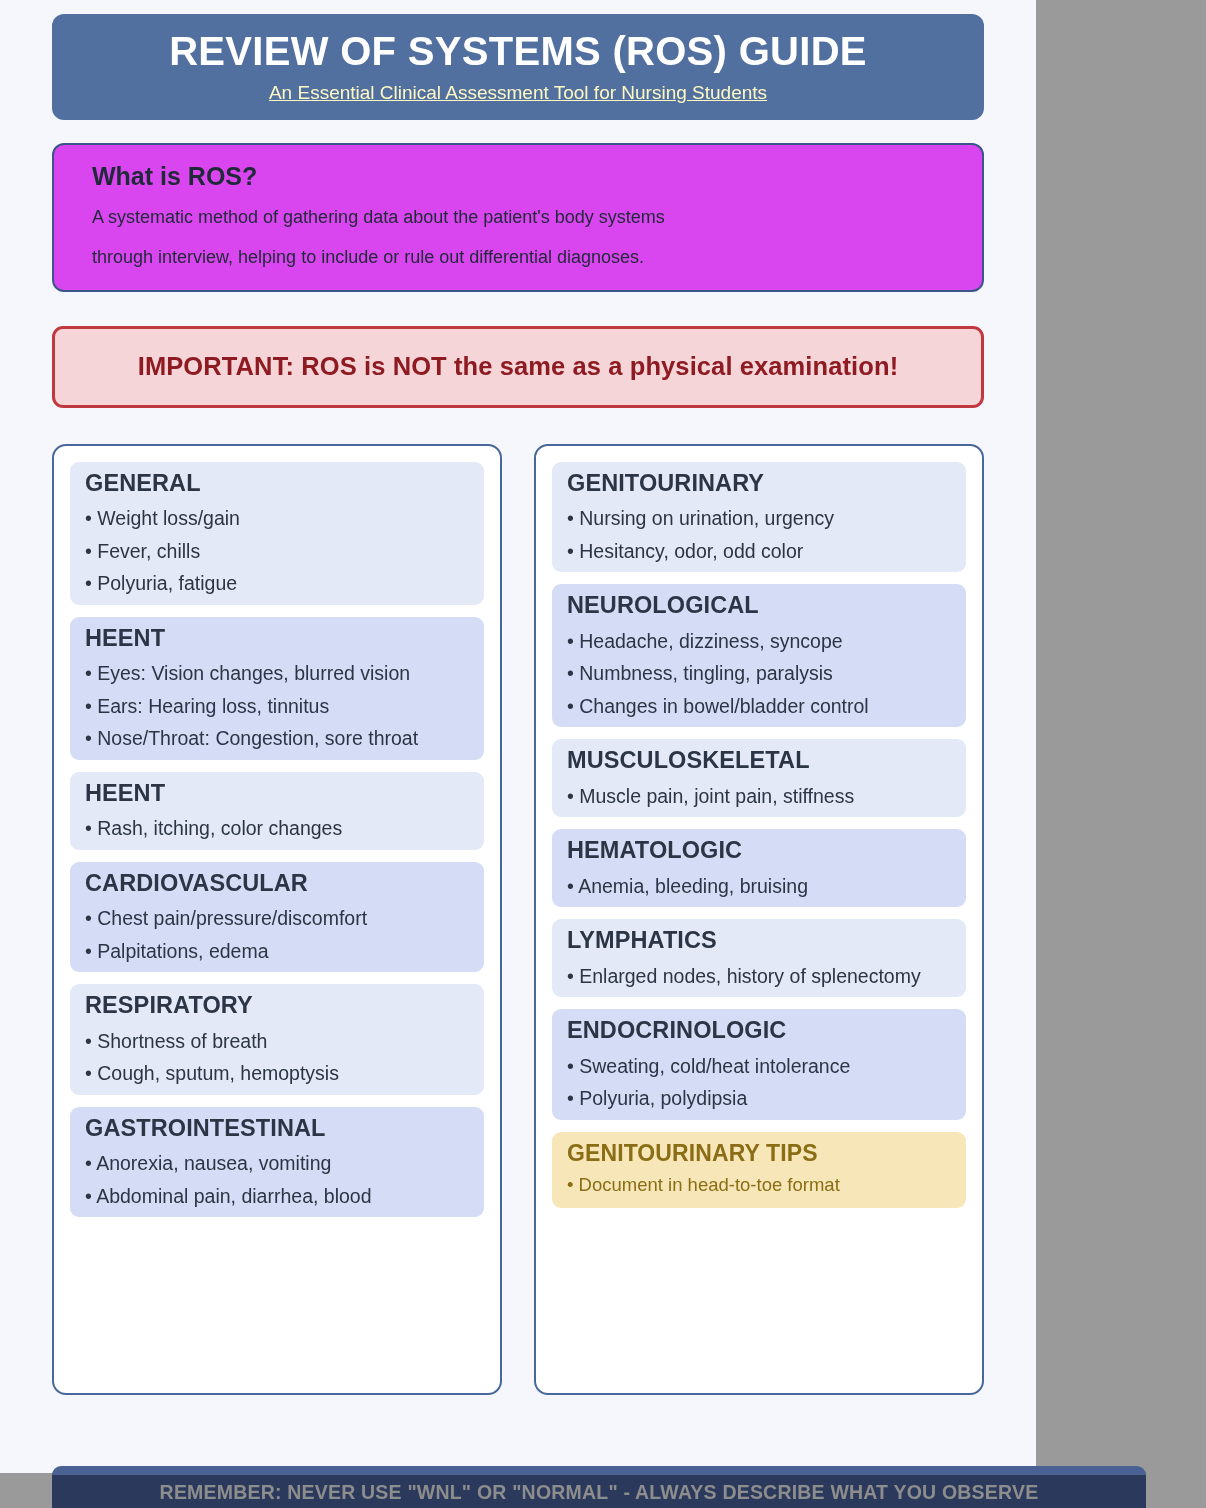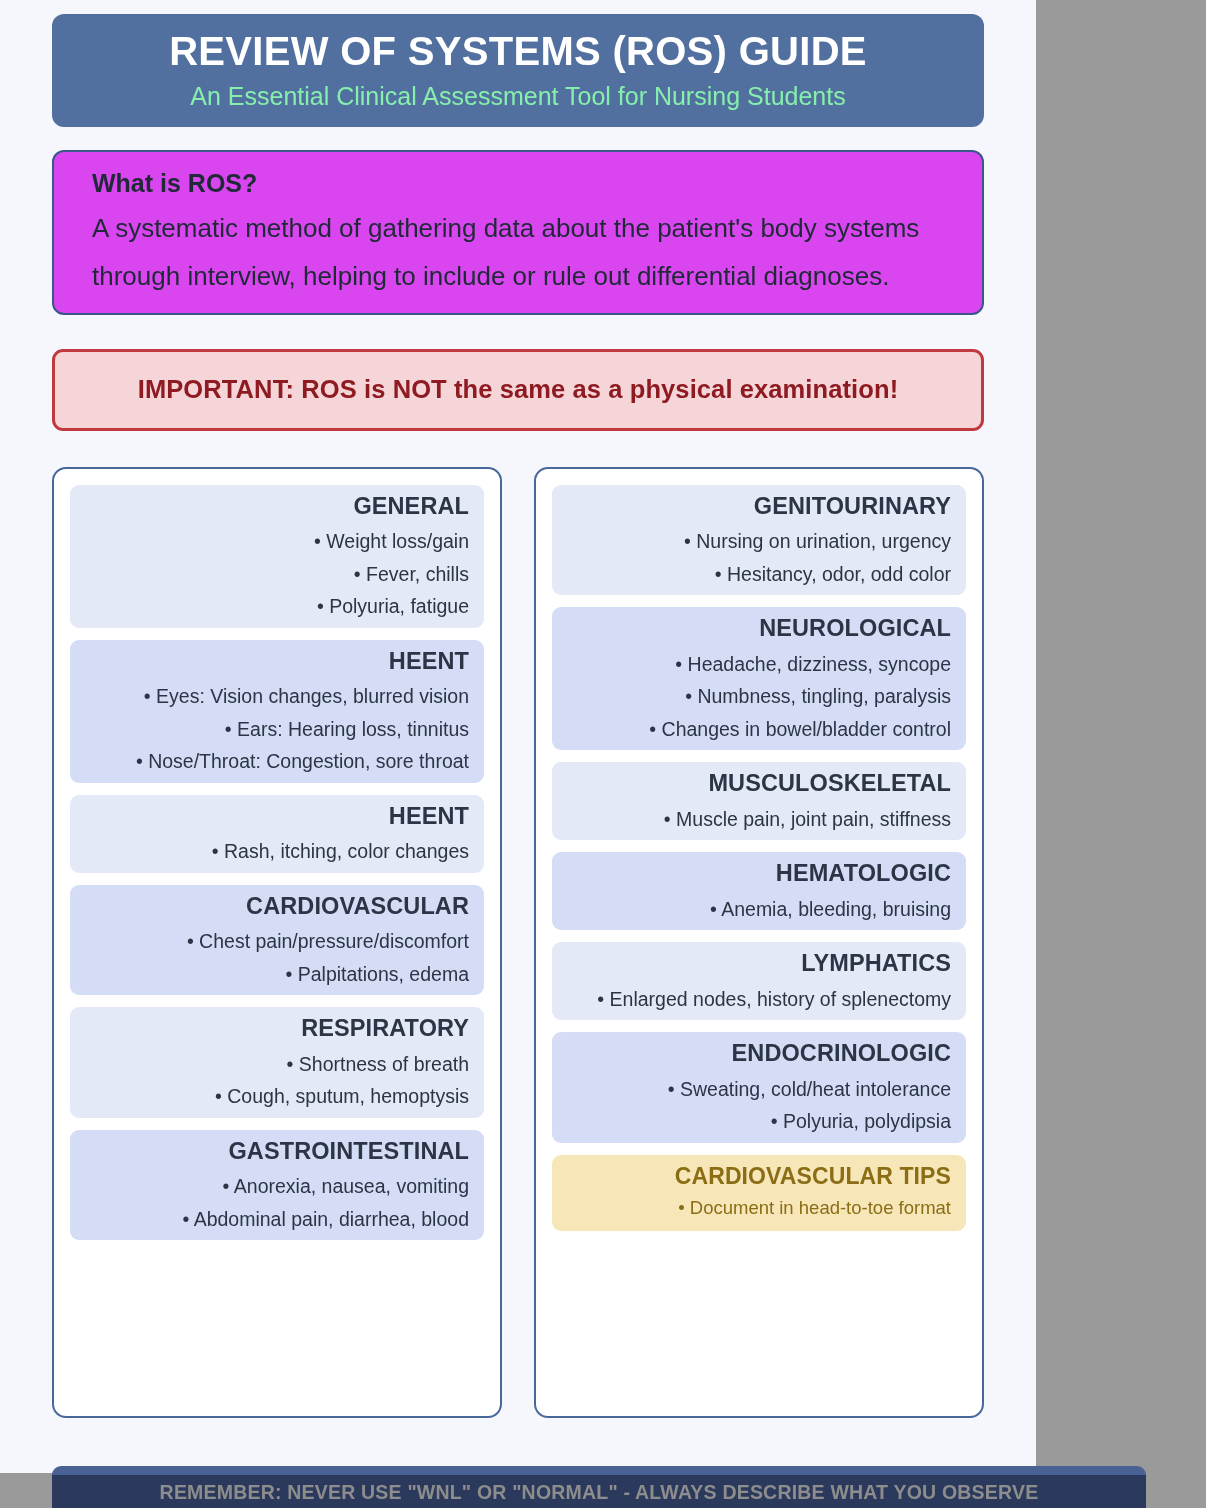--- a/index.html
+++ b/index.html
@@ -35,42 +35,43 @@
   }
   .header-title {
     color: #ffffff;
     font-size: 40px;
     font-weight: bold;
     letter-spacing: 0.3px;
     line-height: 1.15;
     margin-bottom: 9px;
   }
   .header-subtitle {
-    color: #86efac;
-    font-size: 25px;
+    color: #fef9c3;
+    font-size: 19px;
     font-weight: normal;
     line-height: 1.1;
+    text-decoration: underline;
   }
 
   
   .intro-box {
     background: #d946ef;
     border: 2px solid #3b5689;
     border-radius: 12px;
     padding: 17px 38px 24px 38px;
     margin-bottom: 34px;
   }
   .intro-title {
     font-size: 25px;
     font-weight: bold;
     color: #1f2937;
     margin-bottom: 17px;
   }
   .intro-line {
-    font-size: 26px;
+    font-size: 18px;
     color: #1f2937;
     line-height: 1.0;
     margin-bottom: 22px;
   }
   .intro-line:last-child { margin-bottom: 0; }
 
   
   .alert-box {
     background: #f5d5d8;
     border: 3px solid #c0393f;
@@ -102,21 +103,20 @@
     min-width: 0;
   }
   .panel-left { height: 951px; }
   .panel-right { height: 951px; }
 
   .card {
     border-radius: 9px;
     padding: 10px 15px 11px 15px;
     margin-bottom: 12px;
     box-sizing: border-box;
-    text-align: right;
   }
   .card:last-child { margin-bottom: 0; }
   .card.shade-a { background: #e3e9f6; }
   .card.shade-b { background: #d4ddf5; }
   .card.tips {
     background: #f7e7b8;
     padding-bottom: 14px;
   }
 
   .card-title {
@@ -251,21 +251,21 @@
         <div class="card shade-a">
           <div class="card-title">LYMPHATICS</div>
           <div class="card-item">• Enlarged nodes, history of splenectomy</div>
         </div>
         <div class="card shade-b">
           <div class="card-title">ENDOCRINOLOGIC</div>
           <div class="card-item">• Sweating, cold/heat intolerance</div>
           <div class="card-item">• Polyuria, polydipsia</div>
         </div>
         <div class="card tips">
-          <div class="card-title">CARDIOVASCULAR TIPS</div>
+          <div class="card-title">GENITOURINARY TIPS</div>
           <div class="card-item">• Document in head-to-toe format</div>
         </div>
       </div>
   </div>
 
 </div>
 
 <div class="footer-wrap">
   <div class="footer-bar">
     <div class="footer-text">REMEMBER: NEVER USE "WNL" OR "NORMAL" - ALWAYS DESCRIBE WHAT YOU OBSERVE</div>

